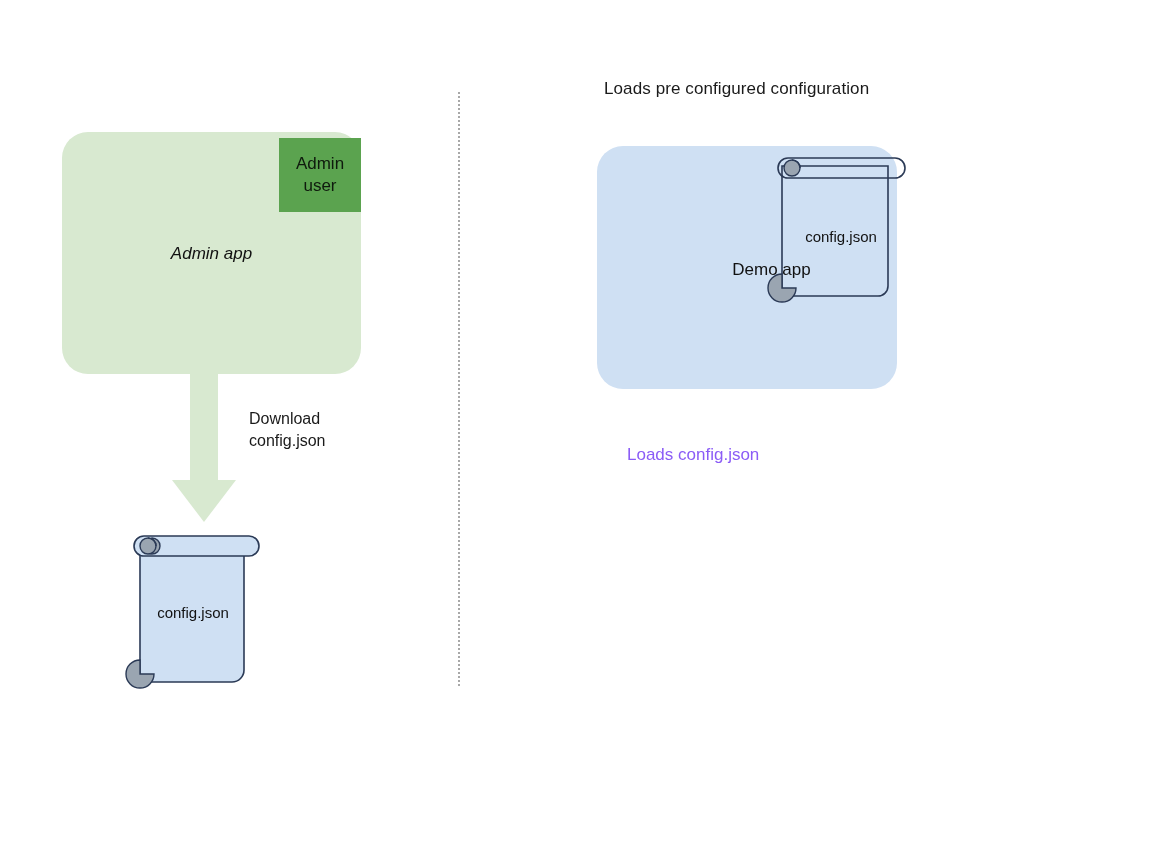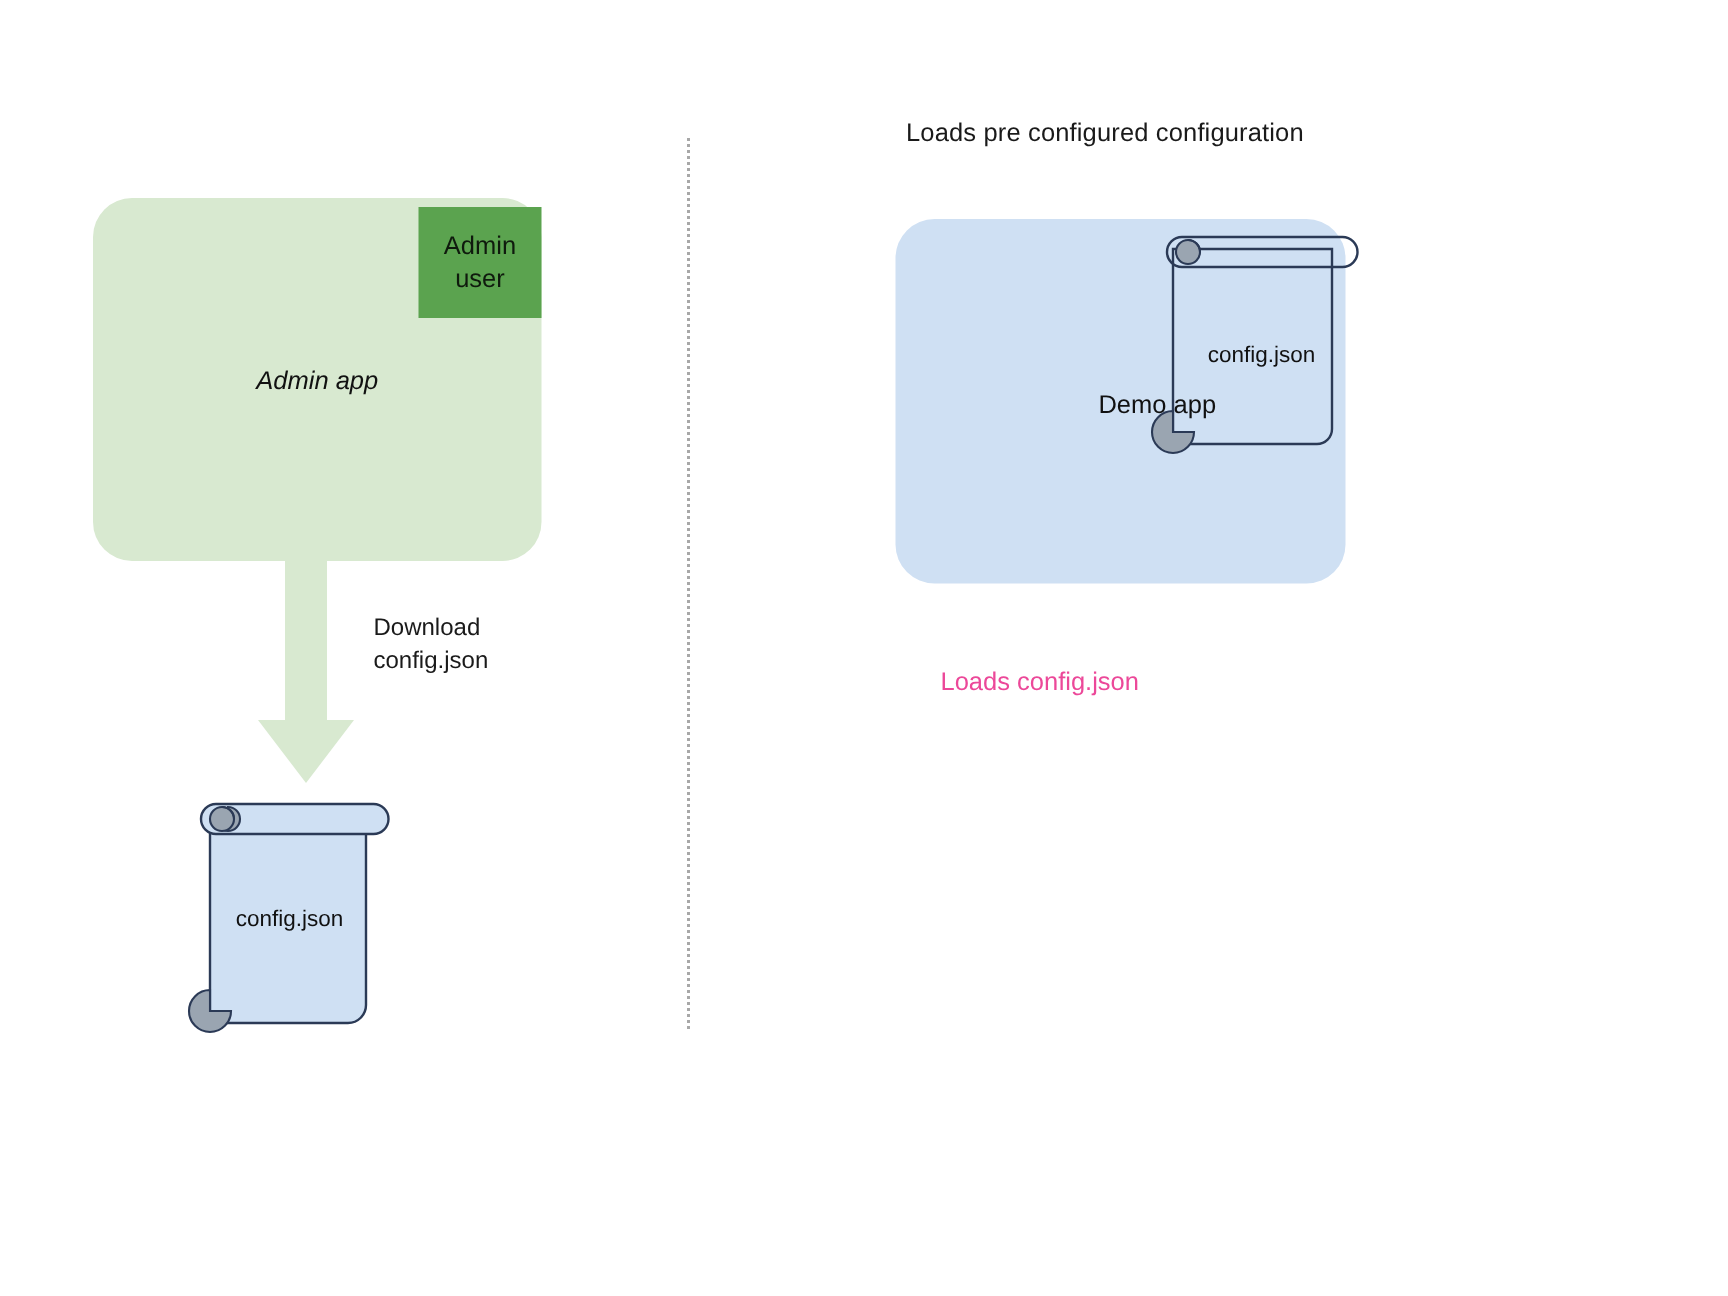--- a/index.html
+++ b/index.html
@@ -28,21 +28,21 @@
     font-size: 17px;
     line-height: 22px;
     color: #1a1a1a;
     white-space: nowrap;
     letter-spacing: .1px;
   }
   .caption {
     position: absolute;
     font-size: 17px;
     line-height: 23px;
-    color: #ec4899;
+    color: #8b5cf6;
     white-space: nowrap;
   }
   .box-label {
     position: absolute;
     font-size: 17px;
     line-height: 22px;
     color: #111111;
     text-align: center;
     white-space: nowrap;
   }

